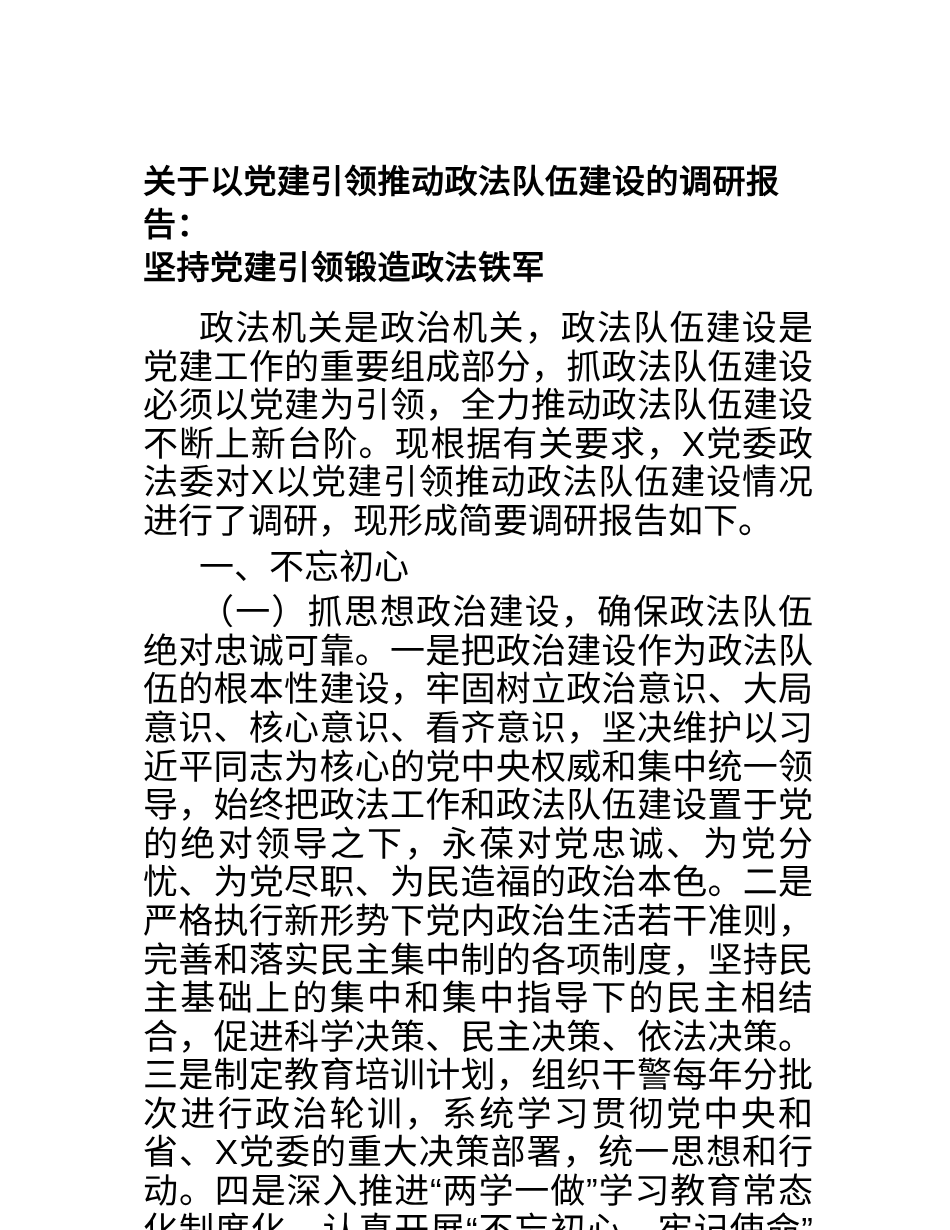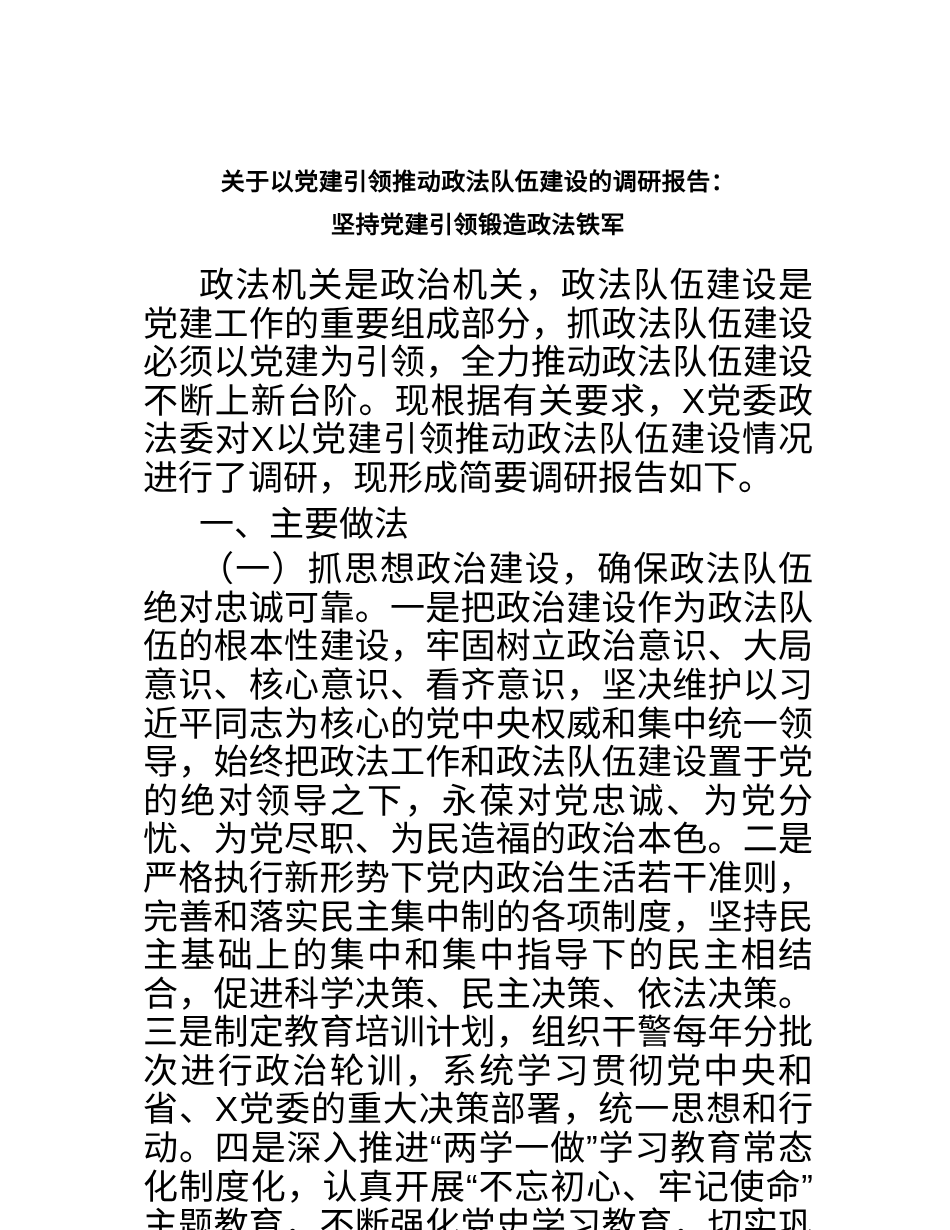--- a/index.html
+++ b/index.html
@@ -27,24 +27,24 @@
 
   
   .content {
     position: absolute;
     left: 143px;
     top: 160px;
     width: 670px;
   }
 
   .doc-title {
-    font-size: 24px;
+    font-size: 33px;
     font-weight: 700;
     line-height: 43px;
-    text-align: center;
+    text-align: left;
     letter-spacing: 0.5px;
     margin: 0 0 20px 0;
     white-space: pre-line;
   }
 
   .para {
     font-size: 35px;
     font-weight: 400;
     line-height: 38.6px;
     text-align: justify;
@@ -65,21 +65,21 @@
 
   <div class="content">
 
     <h1 class="doc-title">关于以党建引领推动政法队伍建设的调研报告：
 坚持党建引领锻造政法铁军</h1>
 
     <p class="para">政法机关是政治机关，政法队伍建设是党建工作的重要组成部分，抓政法队伍建设必须以党建为引领，全力推动政法队伍建设不断上新台阶。现根据有关要求，X党委政法委对X以党建引领推动政法队伍建设情况进行了调研，现形成简要调研报告如下。</p>
 
     <div class="spacer-sm"></div>
 
-    <p class="para">一、主要做法</p>
+    <p class="para">一、不忘初心</p>
 
     <div class="spacer-sm"></div>
 
     <p class="para">（一）抓思想政治建设，确保政法队伍绝对忠诚可靠。一是把政治建设作为政法队伍的根本性建设，牢固树立政治意识、大局意识、核心意识、看齐意识，坚决维护以习近平同志为核心的党中央权威和集中统一领导，始终把政法工作和政法队伍建设置于党的绝对领导之下，永葆对党忠诚、为党分忧、为党尽职、为民造福的政治本色。二是严格执行新形势下党内政治生活若干准则，完善和落实民主集中制的各项制度，坚持民主基础上的集中和集中指导下的民主相结合，促进科学决策、民主决策、依法决策。三是制定教育培训计划，组织干警每年分批次进行政治轮训，系统学习贯彻党中央和省、X党委的重大决策部署，统一思想和行动。四是深入推进“两学一做”学习教育常态化制度化，认真开展“不忘初心、牢记使命”主题教育，不断强化党史学习教育，切实巩固政法队伍教育整顿成果，</p>
 
   </div>
 
 </div>
 
 </body></html>

